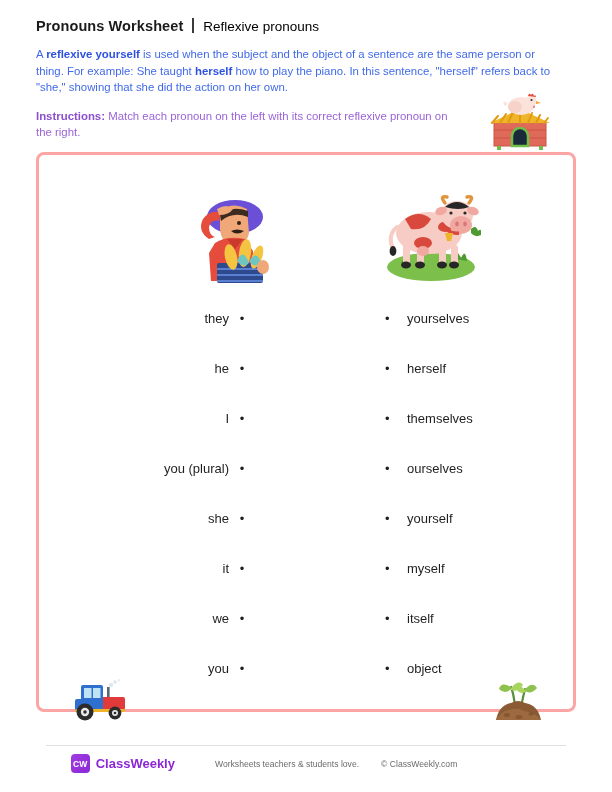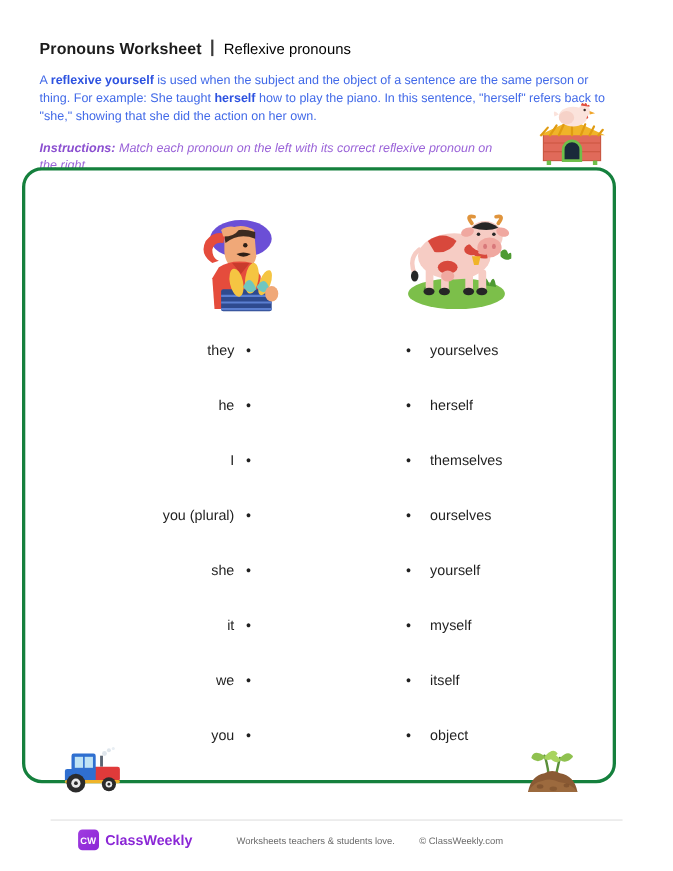--- a/index.html
+++ b/index.html
@@ -14,21 +14,21 @@
     height: 792px;
     position: relative;
     font-family: "Liberation Sans", "DejaVu Sans", sans-serif;
     overflow: hidden;
   }
 
   
   .header {
     position: absolute;
     left: 36px;
-    top: 34px;
+    top: 16px;
     width: 540px;
   }
   .title-row {
     display: flex;
     align-items: baseline;
     gap: 9px;
     white-space: nowrap;
   }
   .title-main {
     font-size: 14.5px;
@@ -58,42 +58,41 @@
     color: #4169e8;
   }
   .description b { font-weight: bold; color: #2d52e0; }
 
   .instructions {
     margin-top: 12px;
     width: 420px;
     font-size: 11.4px;
     line-height: 16.4px;
     color: #9a63d8;
-    font-style: italic;
   }
   .instructions b { font-weight: bold; color: #8b4fd0; }
 
   
   .coop-art {
     position: absolute;
     left: 484px;
     top: 92px;
     width: 72px;
     height: 58px;
   }
 
   
   .sheet {
     position: absolute;
-    left: 20px;
+    left: 36px;
     top: 152px;
     width: 540px;
     height: 560px;
-    border: 3px solid #15803d;
-    border-radius: 18px;
+    border: 3px solid #fca5a5;
+    border-radius: 8px;
     background: #ffffff;
   }
 
   
   .art-farmer {
     position: absolute;
     left: 148px;
     top: 40px;
     width: 92px;
     height: 90px;

